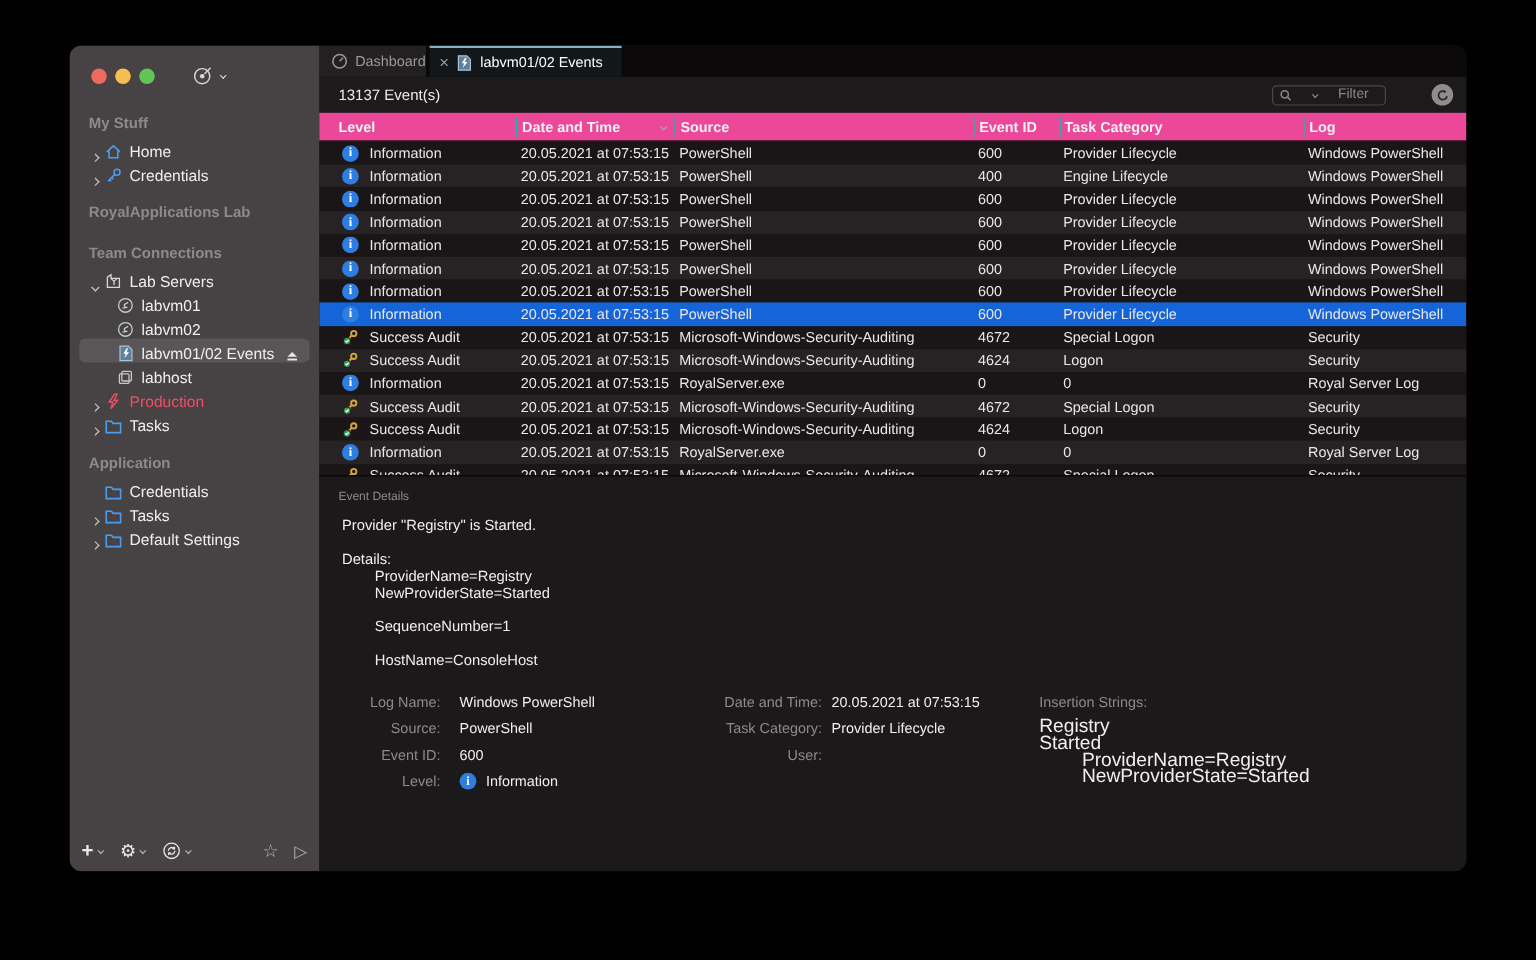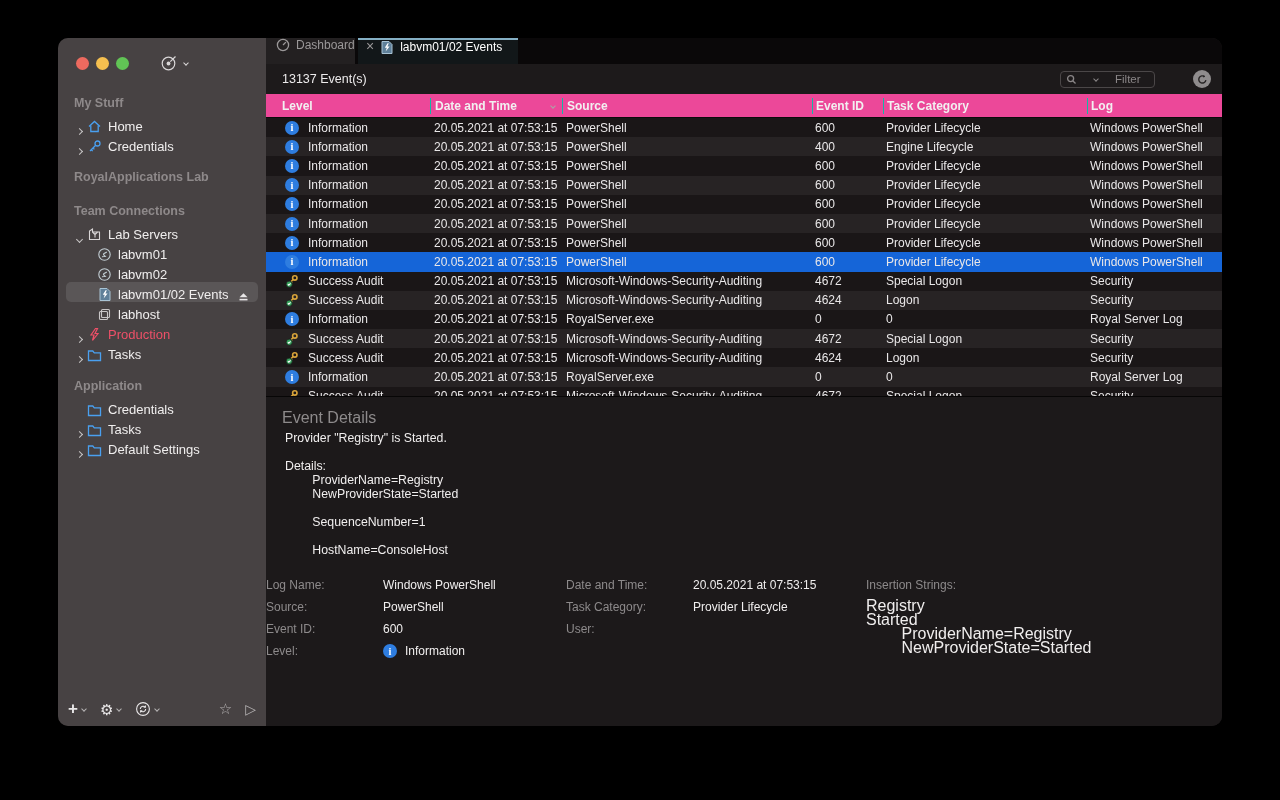--- a/index.html
+++ b/index.html
@@ -36,21 +36,21 @@
   .toolbar{height:52px;background:#3e4e56;display:flex;align-items:center;flex:none}
   .combo{margin-left:16px;width:163px;height:26px;border:1px solid rgba(255,255,255,.28);border-radius:6px;display:flex;overflow:hidden;background:rgba(255,255,255,.04)}
   .combo input{flex:1;min-width:0;background:transparent;border:none;outline:none;color:#e8eef1;font-size:13px;padding:0 9px;font-family:inherit}
   .combo input::placeholder{color:rgba(255,255,255,.42)}
   .combo-btn{width:22px;flex:none;border-left:1px solid rgba(255,255,255,.18);background:rgba(255,255,255,.09);display:grid;place-items:center;color:#dde4e8}
   .play-group{margin-left:18px;display:flex;align-items:center;gap:8px;color:#dde4e8}
   .search{margin-left:auto;margin-right:14px;width:318px;height:26px;border:1px solid rgba(255,255,255,.26);border-radius:7px;display:flex;align-items:center;padding:0 8px;gap:3px;color:#aebbc1}
   .search input{flex:1;min-width:0;background:transparent;border:none;outline:none;color:#e8eef1;font-size:13px;font-family:inherit}
   .search input::placeholder{color:rgba(255,255,255,.40)}
   .tabbar{height:26px;background:#0a0809;display:flex;flex:none}
-  .tab{display:flex;align-items:flex-start;font-size:12px;gap:6px}
+  .tab{display:flex;align-items:center;font-size:12px;gap:6px}
   .tab.dash{width:89px;padding:0 10px;background:#232021;color:#9b9899}
   .tab.active{width:160px;margin-left:3px;background:#121719;border-top:2px solid #84afc4;color:#fff;padding:0 8px}
   .tab .close{color:#9b9899;font-size:14px;line-height:12px}
   .ev-toolbar{height:30px;background:#1d1a1b;display:flex;align-items:center;flex:none}
   .ev-count{margin-left:16px;font-size:12.5px;color:#edebec}
   .filter{margin-left:auto;margin-right:38px;width:95px;height:17px;border:1px solid #4b4748;border-radius:4px;display:flex;align-items:center;padding:0 5px;gap:17px;color:#8a8687}
   .filter input{flex:1;min-width:0;background:transparent;border:none;outline:none;color:#e8e6e7;font-size:11.5px;font-family:inherit}
   .filter input::placeholder{color:#8a8687}
   .refresh{margin-right:11px;width:18px;height:18px;border-radius:50%;background:#8f8c8d;display:grid;place-items:center;flex:none}
   
@@ -75,27 +75,27 @@
   .c-source{width:250px;padding-left:4px}
   .c-event{width:71px}
   .c-task{width:204px}
   .c-log{flex:1}
   .ic{display:none;width:14px;height:14px;flex:none;align-items:center;justify-content:center}
   .trow.info .ic-info{display:inline-flex}
   .trow.audit .ic-audit{display:inline-flex}
   .info-ic{width:14px;height:14px;border-radius:50%;background:#2e7de0;color:#fff;font-size:10.5px;font-weight:700;display:inline-flex;align-items:center;justify-content:center;font-family:"Liberation Serif",serif}
   
   .details{flex:1;position:relative;background:#1c191a;border-top:1px solid #070606;color:#f0eeee}
-  .d-title{position:absolute;left:16px;top:12px;font-size:16px;color:#8d8a8b}
+  .d-title{position:absolute;left:16px;top:12px;font-size:10px;color:#8d8a8b}
   .d-msg{position:absolute;left:19px;top:34px;font-size:12.3px;line-height:14px;white-space:pre;font-family:inherit;color:#f0eeee}
   .colA{position:absolute;left:0;top:177px}
   .colB{position:absolute;left:300px;top:177px}
   .colC{position:absolute;left:600px;top:177px}
   .fr{display:flex;height:22px;align-items:center;font-size:12px}
-  .flabel{color:#8d8a8b;flex:none}
+  .flabel{color:#8d8a8b;text-align:right;flex:none}
   .colA .flabel{width:101px}
   .colB .flabel{width:119px}
   .fval{margin-left:16px;color:#f0eeee;display:flex;align-items:center;gap:8px;white-space:nowrap}
   .colB .fval{margin-left:8px}
   .ins-pre{margin-top:3px;font-size:16px;line-height:14px;white-space:pre;font-family:inherit;color:#f0eeee}
   svg{display:block}
 </style>
 </head>
 <body>
 

